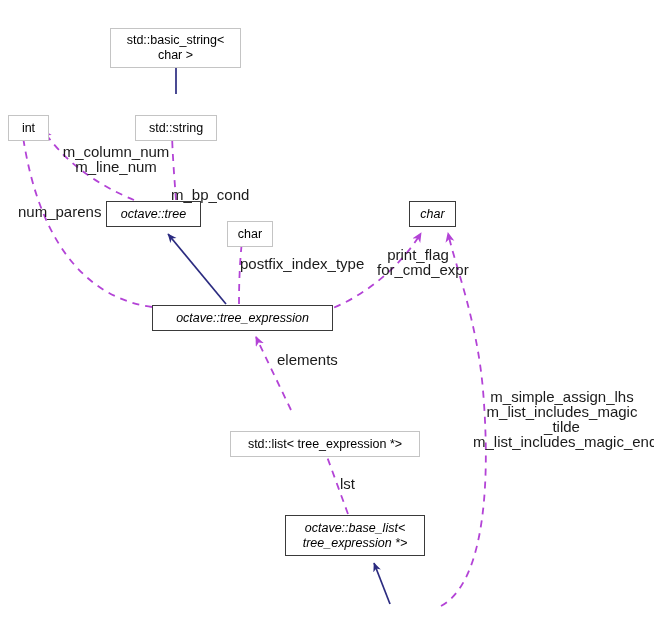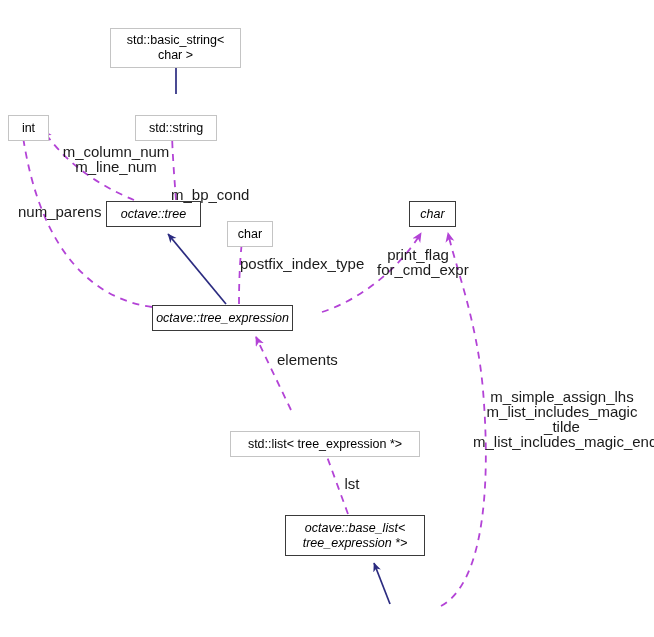--- a/index.html
+++ b/index.html
@@ -104,21 +104,21 @@
   <div class="node faint" style="left:8px; top:95px; width:41px; height:26px;">int</div>
 
   <div class="node faint" style="left:135px; top:95px; width:82px; height:26px;">std::string</div>
 
   <div class="node solid" style="left:106px; top:201px; width:95px; height:26px;">octave::tree</div>
 
   <div class="node faint" style="left:227px; top:201px; width:46px; height:26px;">char</div>
 
   <div class="node solid" style="left:409px; top:201px; width:47px; height:26px;">char</div>
 
-  <div class="node solid" style="left:152px; top:305px; width:141px; height:26px;">octave::tree_expression</div>
+  <div class="node solid" style="left:152px; top:305px; width:181px; height:26px;">octave::tree_expression</div>
 
   <div class="node faint" style="left:230px; top:411px; width:190px; height:26px;">std::list&lt; tree_expression *&gt;</div>
 
   <div class="node solid" style="left:285px; top:515px; width:140px; height:41px;">octave::base_list&lt;
 tree_expression *&gt;</div>
 
 
   <div class="edge-label" style="left:62px; top:144px; width:108px; text-align:center;">m_column_num
 m_line_num</div>
 
@@ -126,20 +126,20 @@
 
   <div class="edge-label" style="left:18px; top:204px; width:80px; text-align:left;">num_parens</div>
 
   <div class="edge-label" style="left:240px; top:256px; width:115px; text-align:left;">postfix_index_type</div>
 
   <div class="edge-label" style="left:377px; top:247px; width:82px; ">print_flag
 for_cmd_expr</div>
 
   <div class="edge-label" style="left:277px; top:352px; width:70px; text-align:left;">elements</div>
 
-  <div class="edge-label" style="left:340px; top:476px; width:24px; text-align:center;">lst</div>
+  <div class="edge-label" style="left:340px; top:476px; width:24px; text-align:left;">lst</div>
 
   <div class="edge-label right-block" style="left:473px; top:389px; width:178px; text-align:center;">m_simple_assign_lhs
 m_list_includes_magic
 _tilde
 m_list_includes_magic_end</div>
 
 </div>
 
 </body></html>

